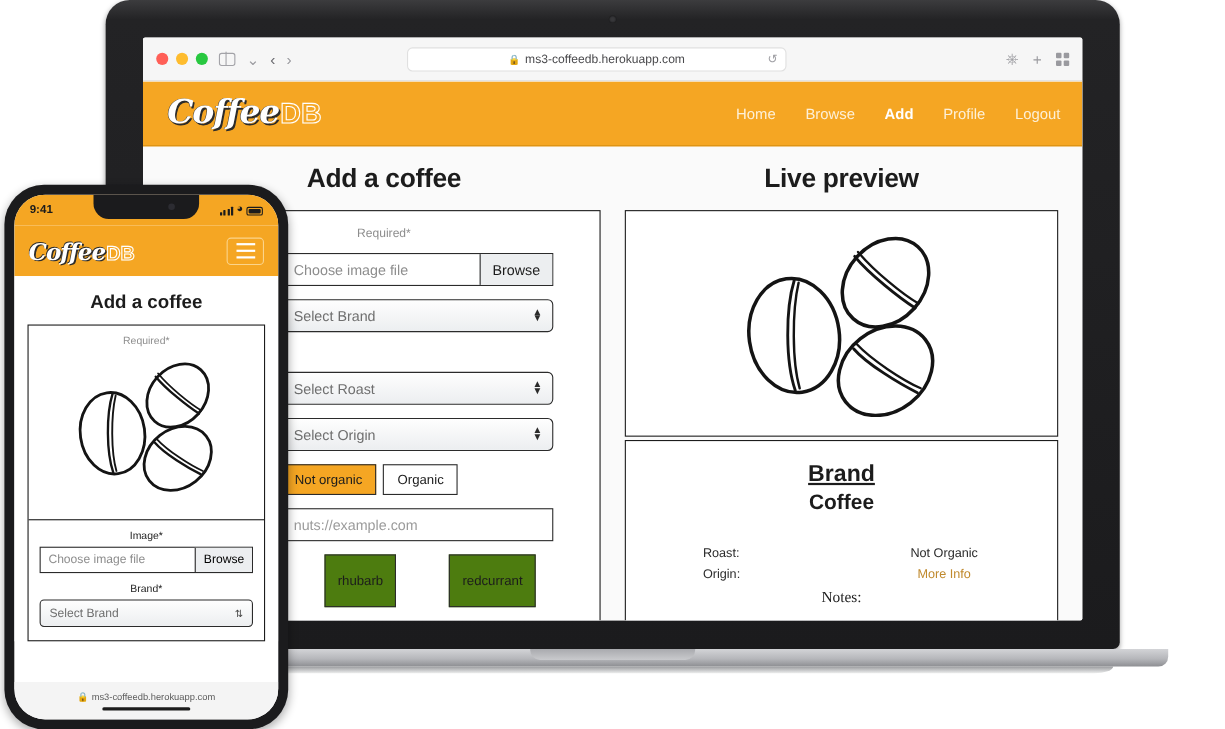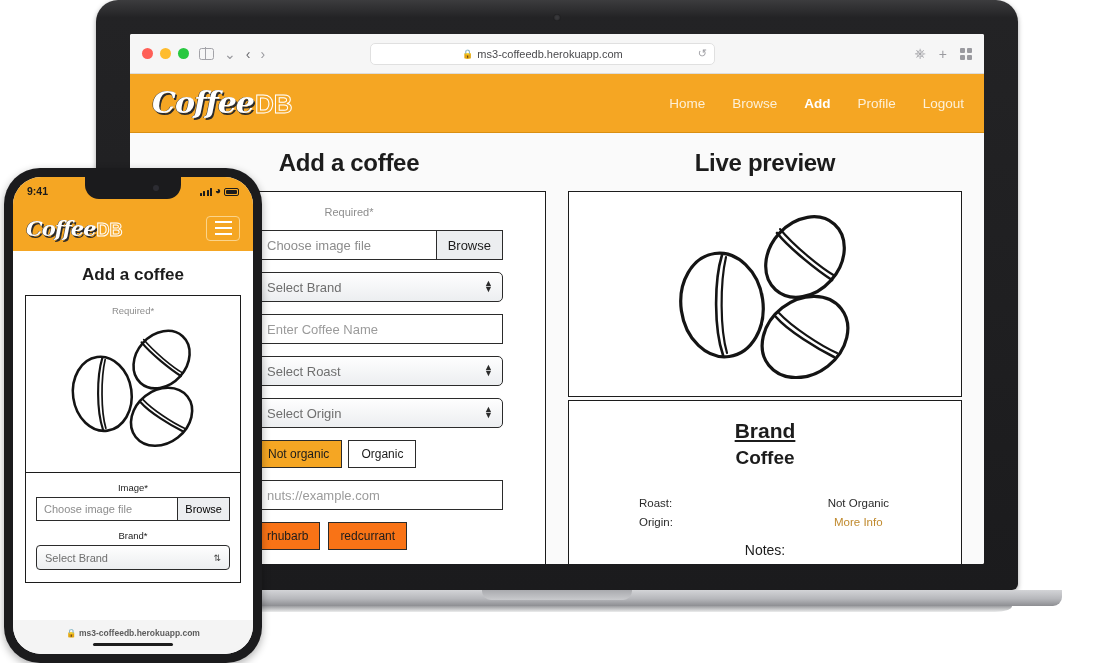--- a/index.html
+++ b/index.html
@@ -138,32 +138,32 @@
     position: absolute; right: 9px; display: flex; flex-direction: column;
     line-height: .62; font-size: 9px; color: #2b2b2b;
   }
   .togs { display: flex; gap: 6px; }
   .tog {
     border: 1.4px solid #2b2b2b; padding: 6px 12px; font-size: 12px;
     background: #ffffff; color: #1c1c1c;
   }
   .tog.on { background: #f5a623; }
   .tags { display: flex; gap: 8px; }
-  .tag { border: 1.4px solid #2b2b2b; padding: 6px 11px; font-size: 12px; background: #f97316; color: #1c1c1c; }
+  .tag { border: 1.4px solid #2b2b2b; padding: 16px 11px; font-size: 12px; background: #4d7c0f; color: #1c1c1c; margin-left: 40px; }
 
   
   .pv-img { border: 1.6px solid #1c1c1c; background: #fff; height: 206px; display: flex; align-items: center; justify-content: center; }
   .pv-card { border: 1.6px solid #1c1c1c; background: #fff; margin-top: 3px; padding: 18px 22px 14px 22px; height: 176px; }
   .pv-brand { text-align: center; font-size: 21px; font-weight: 700; text-decoration: underline; color: #1c1c1c; }
   .pv-name { text-align: center; font-size: 19px; font-weight: 700; color: #1c1c1c; margin-top: 4px; }
   .pv-meta { display: flex; justify-content: space-between; margin-top: 25px; font-size: 11.5px; color: #2b2b2b; }
   .pv-meta .left { text-align: left; line-height: 1.65; padding-left: 48px; }
   .pv-meta .right { text-align: center; line-height: 1.65; padding-right: 50px; }
   .pv-link { color: #c08a2e; }
-  .pv-notes { text-align: center; font-size: 14px; color: #1c1c1c; margin-top: 10px; }
+  .pv-notes { text-align: center; font-size: 14px; color: #1c1c1c; margin-top: 4px; font-family: Liberation Serif, serif; }
 
   
   #phone { position: absolute; left: 4px; top: 168px; width: 258px; height: 495px; z-index: 5; }
   .p-body {
     width: 100%; height: 100%; background: #1b1b1d;
     border-radius: 36px; padding: 9px;
     box-shadow: 0 3px 9px rgba(0,0,0,.32);
   }
   .p-screen { width: 100%; height: 100%; background: #ffffff; border-radius: 28px; overflow: hidden; position: relative; }
   .p-notch {
@@ -205,21 +205,21 @@
   .p-sel {
     height: 25px; border: 1.3px solid #2b2b2b; border-radius: 4px;
     background: linear-gradient(180deg,#fefefe,#eceef0);
     display: flex; align-items: center; padding: 0 8px; font-size: 11px; color: #6f6f6f;
     position: relative; margin-top: 2px;
   }
   .p-sel .arrows { position: absolute; right: 8px; font-size: 9px; color: #444; }
   .p-url {
     position: absolute; left: 0; right: 0; bottom: 0; height: 34px; background: #f4f4f4;
     display: flex; flex-direction: column; align-items: center; justify-content: center; gap: 5px;
-    font-size: 8.5px; color: #5c5c5c; font-weight: bold;
+    font-size: 8.5px; color: #5c5c5c;
   }
   .p-home { width: 80px; height: 3.4px; background: #1c1c1c; border-radius: 2px; }
 </style>
 </head>
 <body>
 
 <div id="stage">
 
   <div id="laptop">
     <div class="lid">
@@ -295,23 +295,20 @@
                   <div class="fctl">
                     <div class="sel">
                       <span>Select Brand</span>
                       <span class="arrows">▲<br>▼</span>
                     </div>
                   </div>
                 </div>
 
                 <div class="frow">
                   <div class="flabel">Coffee Name*</div>
-                  <div class="fctl">
-                    <div class="inp">Enter Coffee Name</div>
-                  </div>
                 </div>
 
                 <div class="frow">
                   <div class="flabel">Roast*</div>
                   <div class="fctl">
                     <div class="sel">
                       <span>Select Roast</span>
                       <span class="arrows">▲<br>▼</span>
                     </div>
                   </div>

